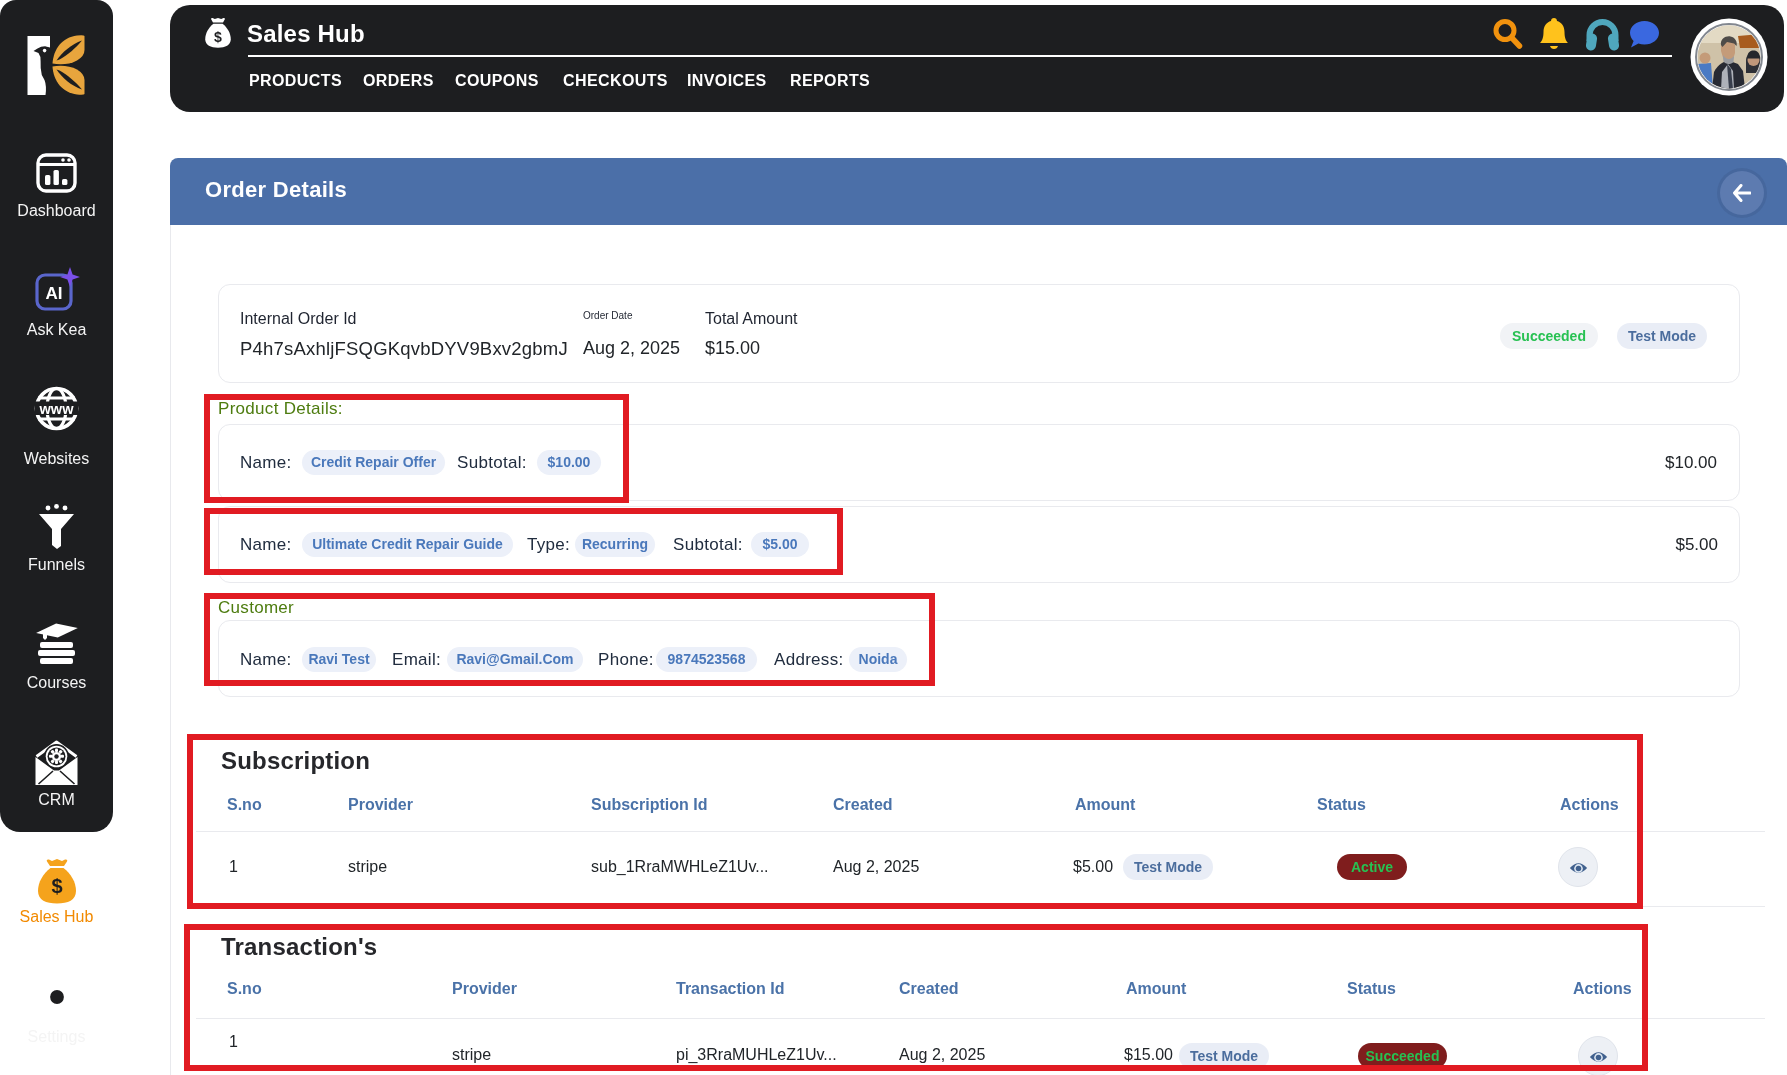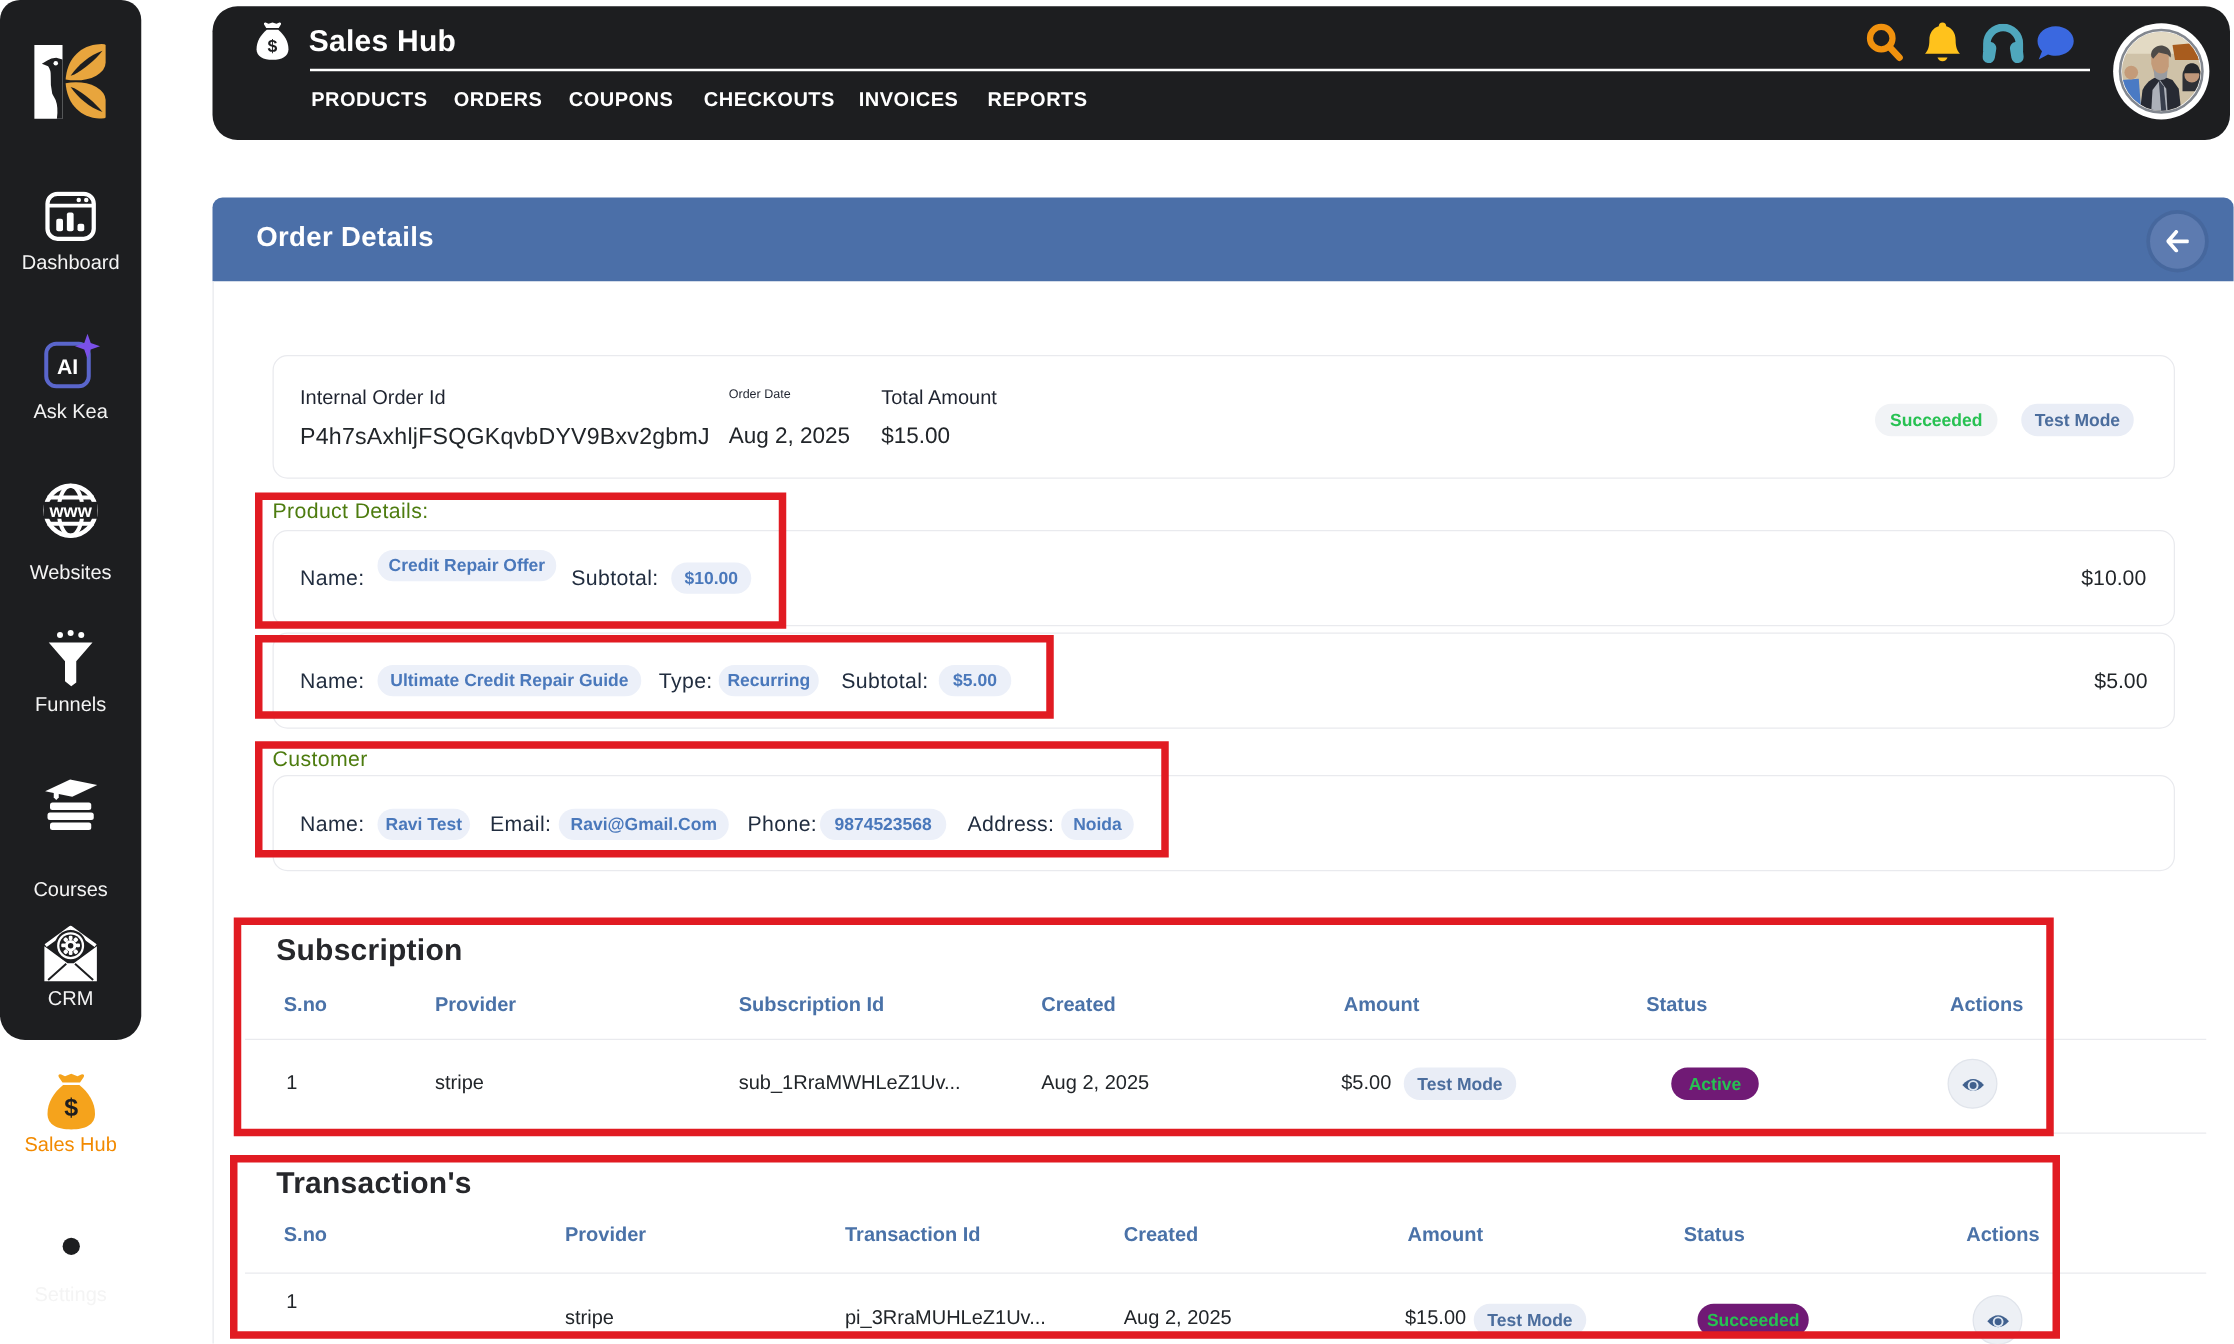--- a/index.html
+++ b/index.html
@@ -32,21 +32,21 @@
 .fieldlabel { color:#212d3f; font-size:17px; letter-spacing:0.3px; }
 .pill { position:absolute; height:25px; border-radius:13px; background:#ecf0f9;
   color:#4a78bb; font-size:14px; font-weight:bold; text-align:center; line-height:25px; }
 .amtright { position:absolute; color:#212529; font-size:17px; text-align:right; }
 
 
 .sectitle { position:absolute; left:221px; color:#26272b; font-size:24px; font-weight:bold; letter-spacing:0.2px; }
 .th { position:absolute; color:#4a72a8; font-size:16px; font-weight:bold; }
 .td { position:absolute; color:#212529; font-size:16px; }
 .tline { position:absolute; left:196px; width:1569px; height:1px; background:#e9eaee; }
-.gpill { position:absolute; height:26px; border-radius:13px; background:#701a75;
+.gpill { position:absolute; height:26px; border-radius:13px; background:#7f1d1d;
   color:#27c152; font-size:14px; font-weight:bold; text-align:center; line-height:26px; }
 .bpill { position:absolute; height:26px; border-radius:13px; background:#e9edf6;
   color:#4b6d9d; font-size:14px; font-weight:bold; text-align:center; line-height:26px; }
 .eyebtn { position:absolute; width:40px; height:40px; border-radius:50%;
   background:#edf0f5; border:1px solid #e0e4eb; }
 .eyebtn svg { position:absolute; left:10px; top:12px; }
 
 
 .red { position:absolute; border:6px solid #e11b22; }
 </style>
@@ -105,21 +105,21 @@
 
   <svg class="abs" style="left:33px; top:621px;" width="47" height="48" viewBox="0 0 47 48">
     <g transform="rotate(-7 24 10)">
         <path d="M24 2.5 L45 9.5 L24 16.5 L3 9.5 Z" fill="#fff"></path>
       </g>
     <path d="M10 10 L10 17 L12 19 L14 17 L14 11.5 Z" fill="#fff"></path>
     <rect x="7" y="21" width="33" height="6" rx="2" fill="#fff"></rect>
     <rect x="5" y="29" width="37" height="6" rx="2" fill="#fff"></rect>
     <rect x="7" y="37" width="33" height="6" rx="2" fill="#fff"></rect>
   </svg>
-  <div class="sidelabel" style="top:704px;">Courses</div>
+  <div class="sidelabel" style="top:674px;">Courses</div>
 
   <svg class="abs" style="left:34px; top:739px;" width="45" height="47" viewBox="0 0 45 47">
     <path d="M2.5 17.5 L22.5 3 L42.5 17.5" fill="none" stroke="#fff" stroke-width="2.8" stroke-linejoin="round"></path>
     <path d="M1.5 18 L1.5 46 L43.5 46 L43.5 18 L25 31.5 L20 31.5 Z" fill="#fff"></path>
     <path d="M4.5 45 L19 32 M40.5 45 L26 32" stroke="#1d1e20" stroke-width="1.6"></path>
     <circle cx="22.5" cy="17.5" r="12.5" fill="#1d1e20"></circle>
     <circle cx="22.5" cy="17.5" r="10.8" fill="#fff"></circle>
     <circle cx="22.5" cy="17.5" r="9" fill="#1d1e20"></circle>
     <g fill="#fff">
       <circle cx="22.5" cy="17.5" r="4.6"></circle>
@@ -234,21 +234,21 @@
 <div class="lbl" style="top:399px;">Product Details:</div>
 <div class="card" style="top:424px; height:77px;"></div>
 <div class="card" style="top:506px; height:77px;"></div>
 
 <div class="lbl" style="top:598px;">Customer</div>
 <div class="card" style="top:620px; height:77px;"></div>
 
 <div id="rows">
 
   <span class="abs fieldlabel" style="left:240px; top:453px;">Name:</span>
-  <span class="pill" style="left:302px; top:440px; width:143px;">Credit Repair Offer</span>
+  <span class="pill" style="left:302px; top:450px; width:143px;">Credit Repair Offer</span>
   <span class="abs fieldlabel" style="left:457px; top:453px;">Subtotal:</span>
   <span class="pill" style="left:537px; top:450px; width:64px;">$10.00</span>
   <span class="amtright" style="left:1617px; top:453px; width:100px;">$10.00</span>
 
   <span class="abs fieldlabel" style="left:240px; top:535px;">Name:</span>
   <span class="pill" style="left:302px; top:532px; width:211px;">Ultimate Credit Repair Guide</span>
   <span class="abs fieldlabel" style="left:527px; top:535px;">Type:</span>
   <span class="pill" style="left:575px; top:532px; width:80px;">Recurring</span>
   <span class="abs fieldlabel" style="left:673px; top:535px;">Subtotal:</span>
   <span class="pill" style="left:751px; top:532px; width:58px;">$5.00</span>

